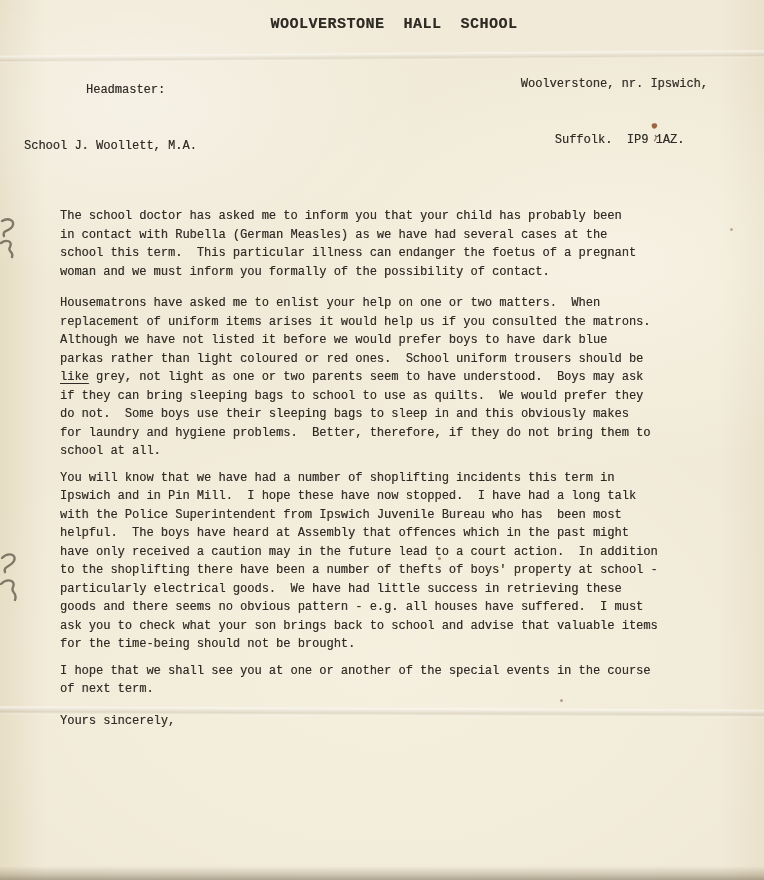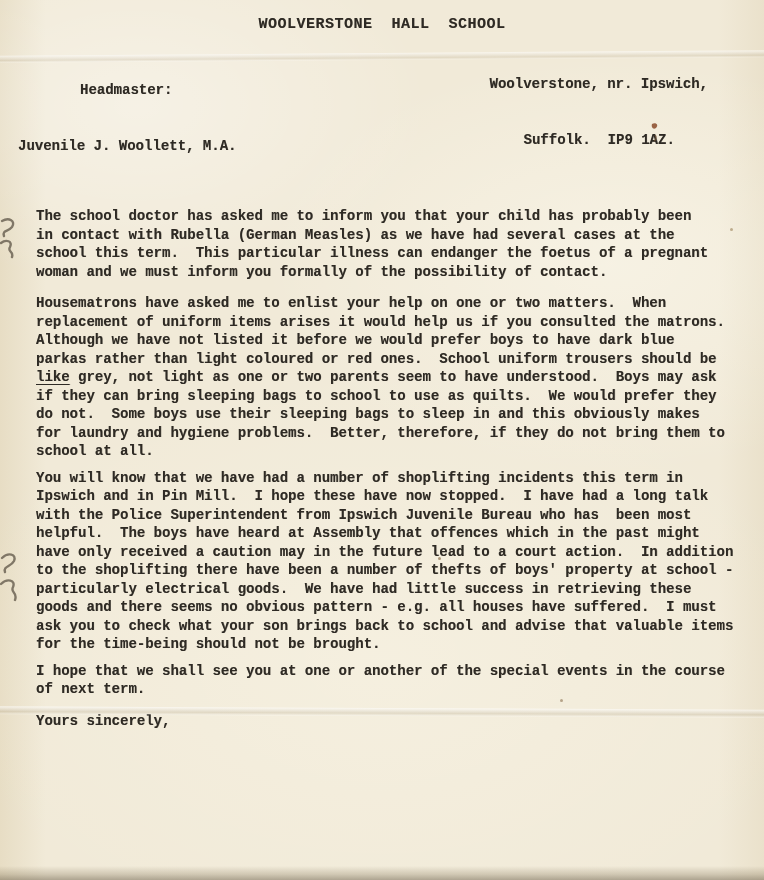--- a/index.html
+++ b/index.html
@@ -15,21 +15,21 @@
     box-sizing: border-box;
     color: #2e2a24;
     background:
       radial-gradient(ellipse 420px 260px at 18% 12%, rgba(255,255,255,0.35), rgba(255,255,255,0) 70%),
       radial-gradient(ellipse 500px 300px at 80% 30%, rgba(255,253,244,0.4), rgba(255,255,255,0) 70%),
       radial-gradient(ellipse 600px 400px at 50% 75%, rgba(255,252,240,0.3), rgba(255,255,255,0) 75%),
       linear-gradient(90deg, #e7ddc4 0%, #f1ead8 6%, #f1ead8 94%, #eae1cb 100%),
       #efe7d3;
     overflow: hidden;
   }
-  .mono { white-space: pre-wrap; font-size: 14px; line-height: 18.5px; font-weight: bold; }
+  .mono { white-space: pre-wrap; font-size: 12px; line-height: 18.5px; }
   .letter-title {
     padding-top: 15px;
     text-align: center;
     font-size: 15px; font-weight: 700;
     letter-spacing: 0.5px;
     line-height: 19px;
     white-space: pre-wrap;
     text-shadow: 0.4px 0 0 rgba(46,42,36,0.55);
   }
   .header-row {
@@ -45,20 +45,21 @@
   .salutation { margin-top: 61px; }
   .p1 { margin-top: 13px; }
   .p2 { margin-top: 15px; }
   .p3 { margin-top: 13px; }
   .p4 { margin-top: 8px; }
   .p5 { margin-top: 8px; }
   .closing { margin-top: 13px; }
   .uline { text-decoration: underline; text-underline-offset: 3px; }
   .typed {
     text-shadow: 0.35px 0 0 rgba(46,42,36,0.45);
+    margin-left: 24px;
   }
   
   .crease-top {
     position: absolute; left: 0; top: 53px; width: 764px; height: 7px;
     background: linear-gradient(180deg, rgba(255,255,255,0.55), rgba(158,142,110,0.18) 70%, rgba(255,255,255,0.25));
     transform: rotate(-0.4deg);
     pointer-events: none;
   }
   .crease-bottom {
     position: absolute; left: 0; top: 708px; width: 764px; height: 8px;
@@ -79,21 +80,21 @@
 <div class="paper">
 
   <div class="crease-top"></div>
   <div class="crease-bottom"></div>
 
   <div class="letter-title typed">WOOLVERSTONE  HALL  SCHOOL</div>
 
   <div class="header-row">
     <div class="hm-block mono typed">
       <div class="hm-label">Headmaster:</div>
-      <div>Juvenile J. Woollett, M.A.</div>
+      <div>School J. Woollett, M.A.</div>
     </div>
     <div class="addr-block mono typed">
       <div>Woolverstone, nr. Ipswich,</div>
       <div class="addr-l2">Suffolk.  IP9 1AZ.</div>
     </div>
   </div>
 
   <div class="body-col">
 
 

